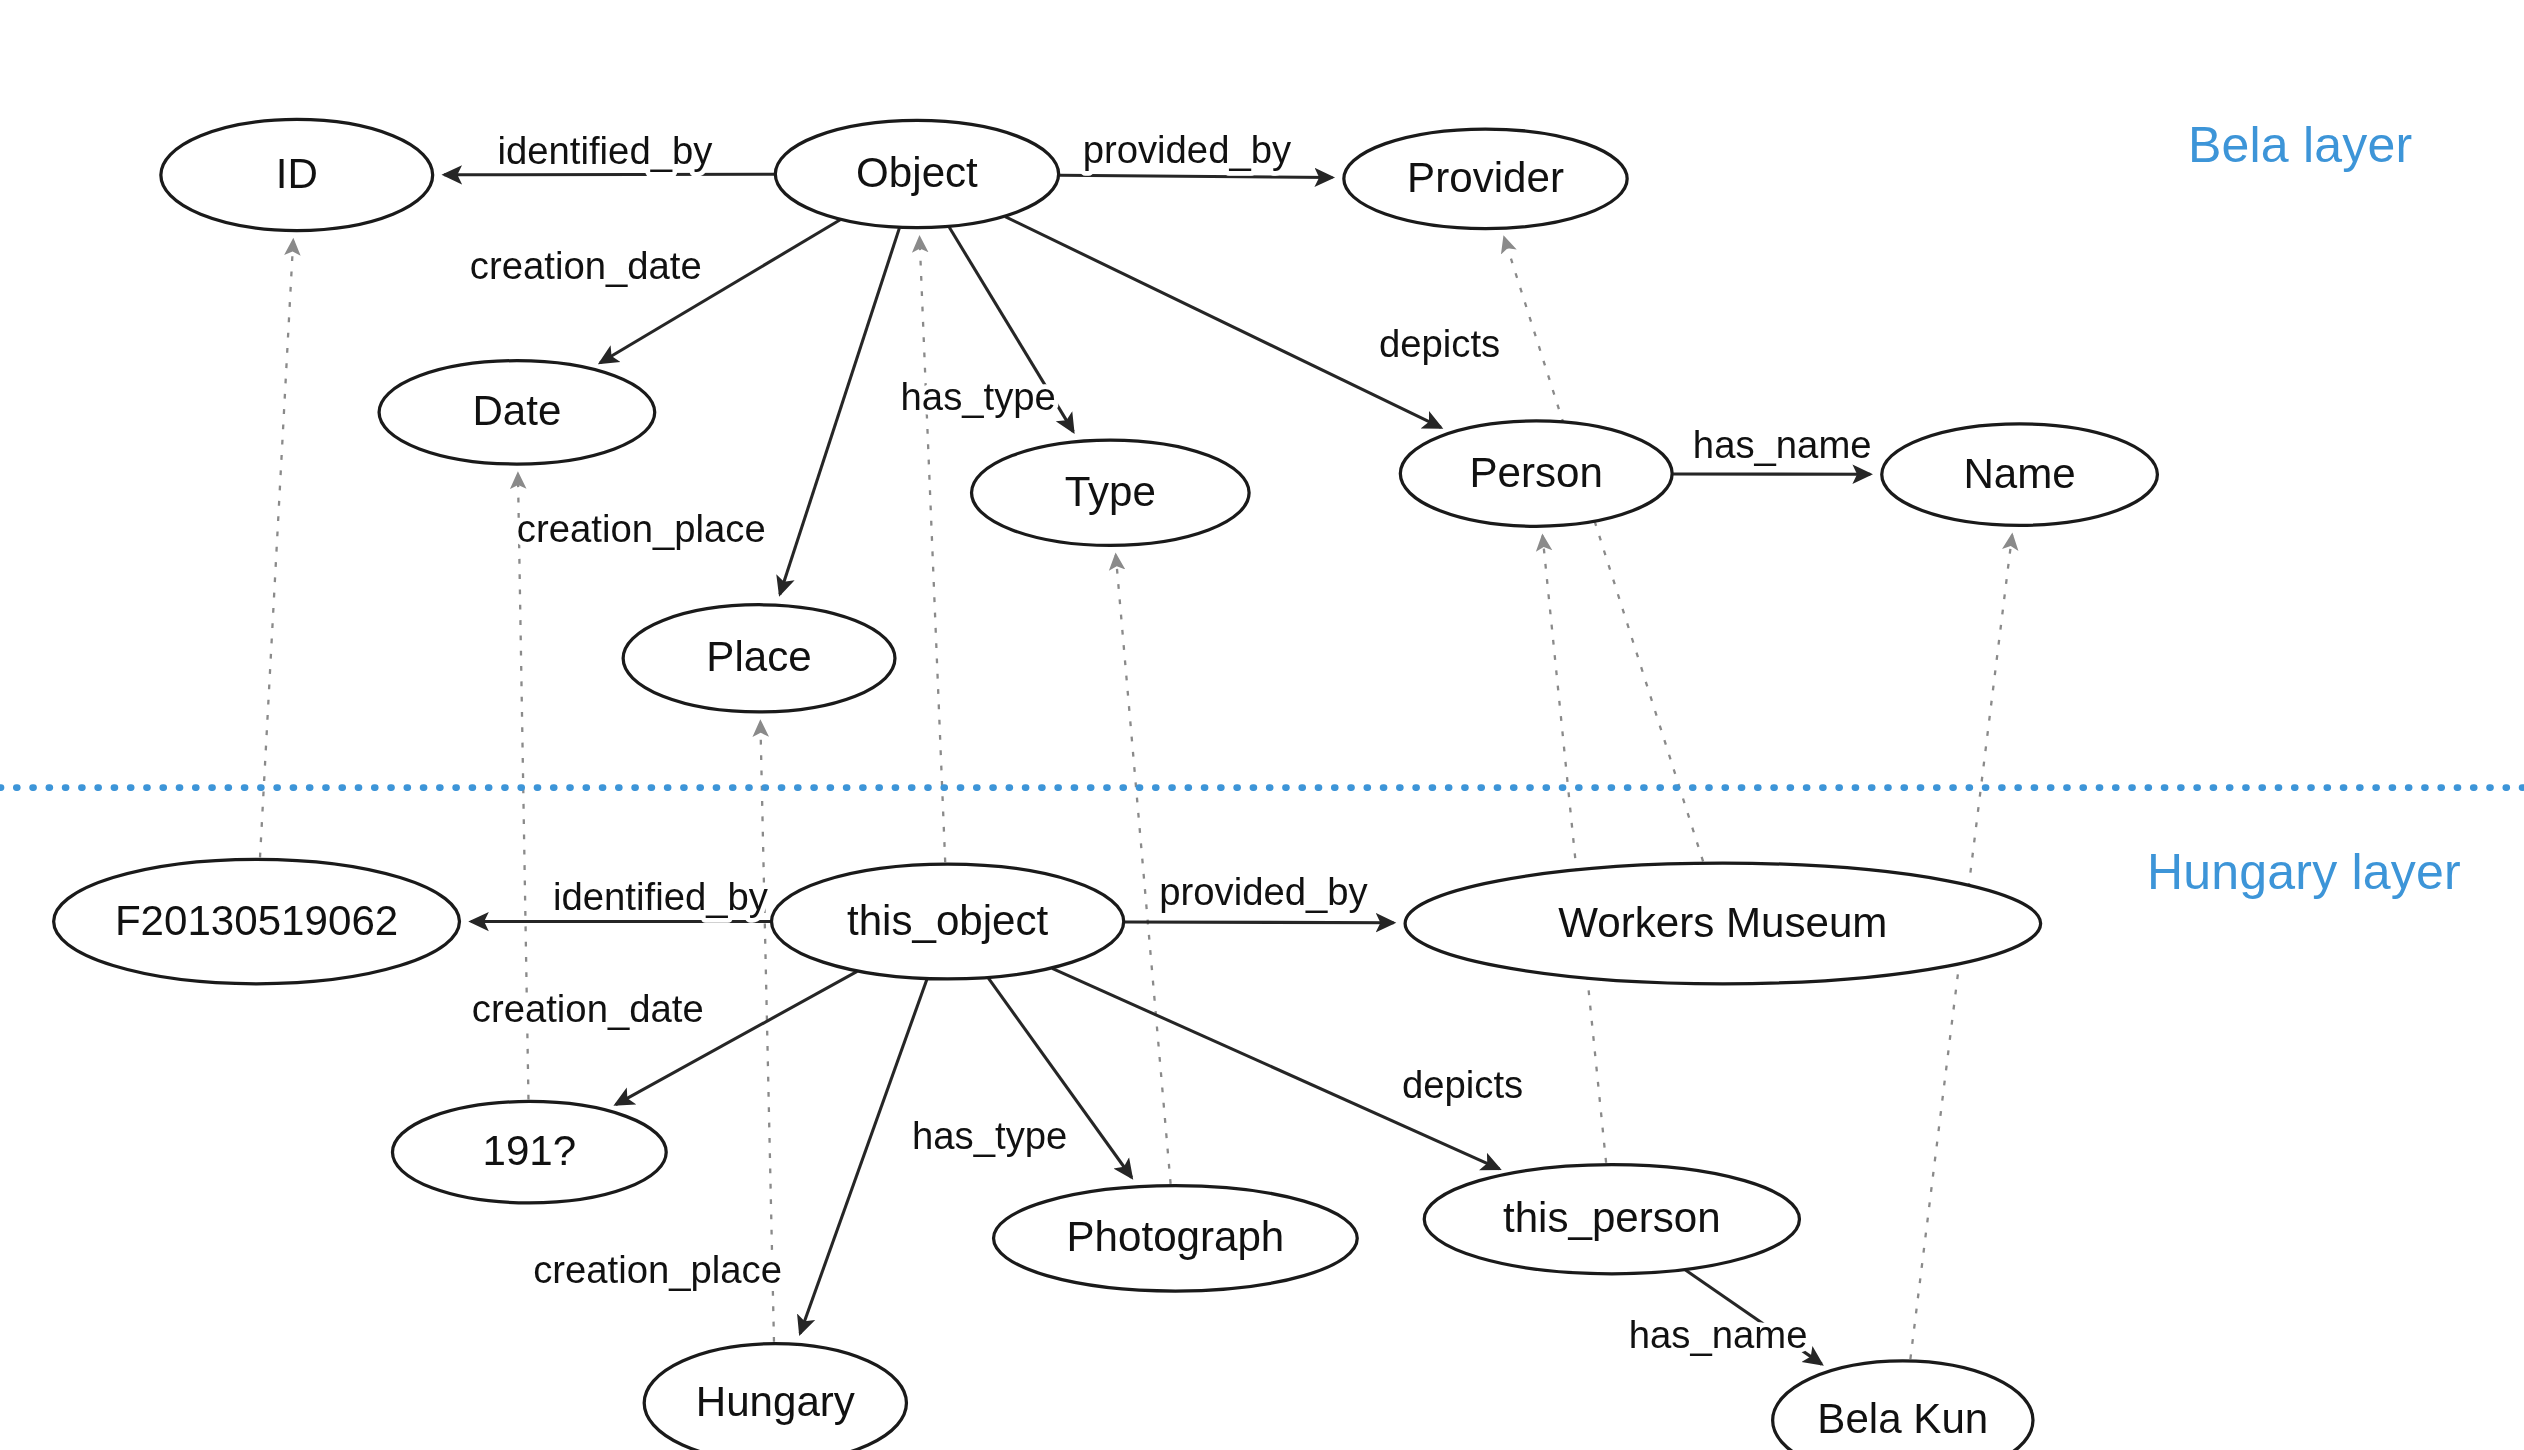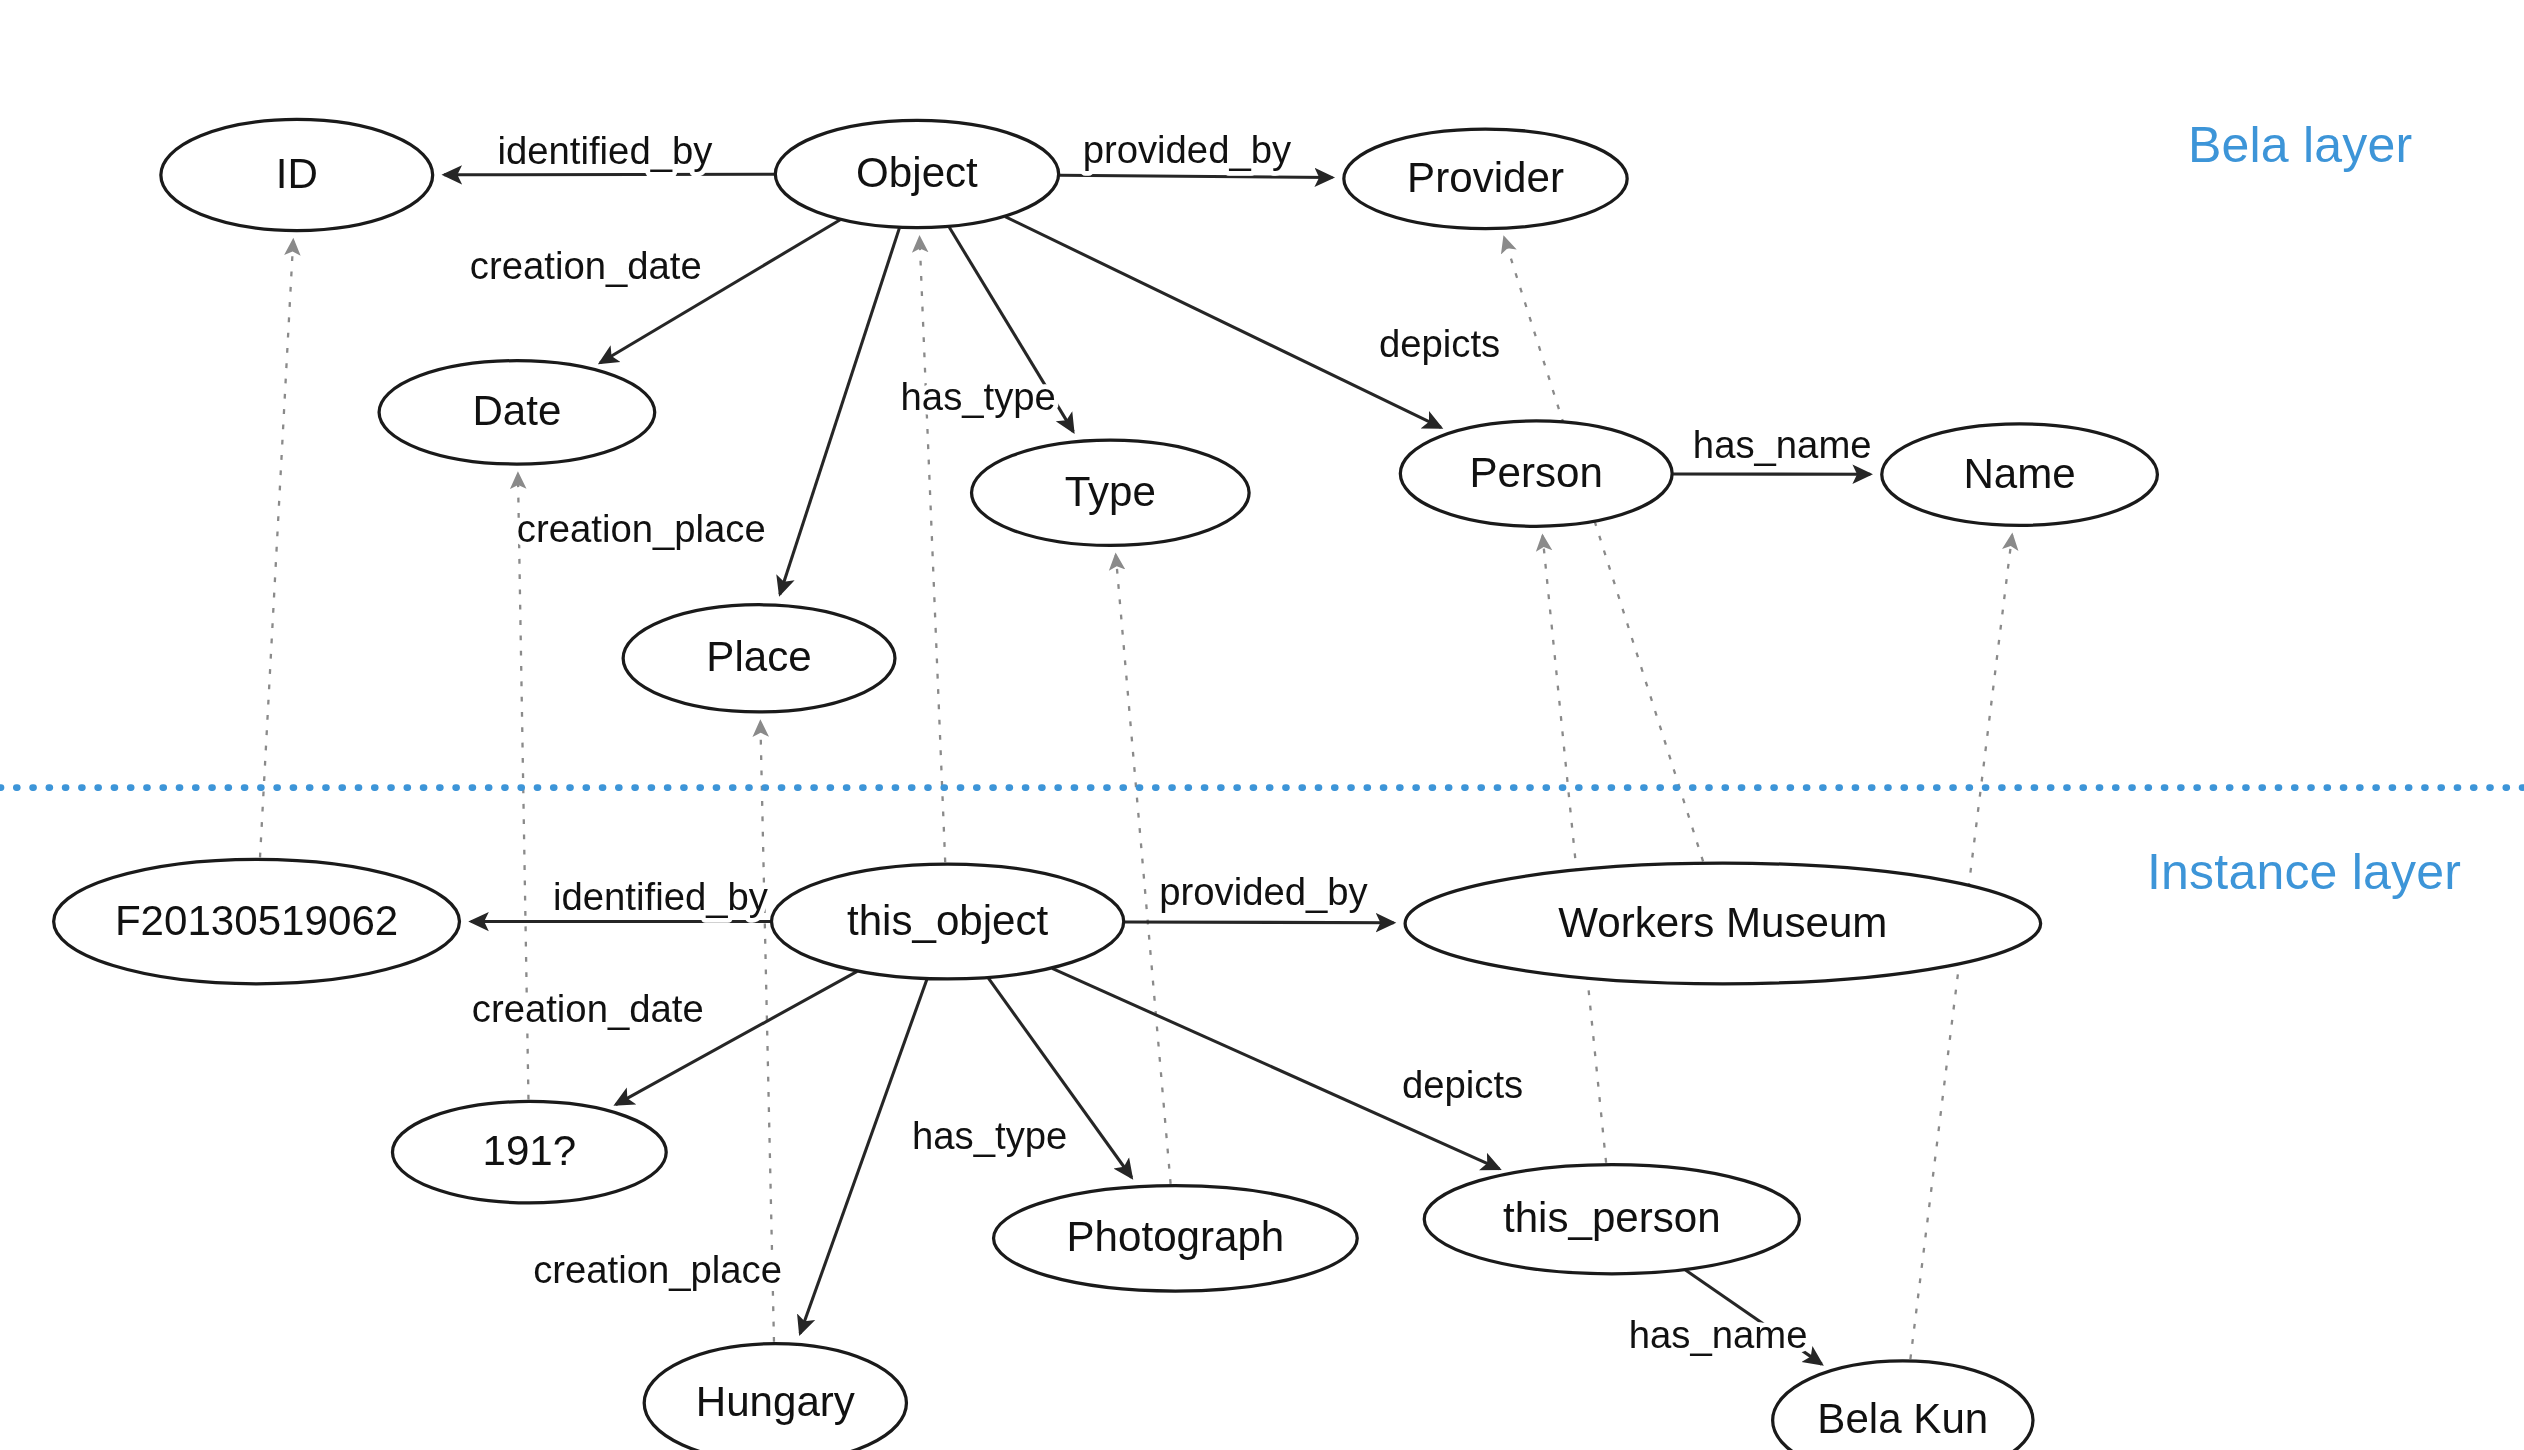--- a/index.html
+++ b/index.html
@@ -208,16 +208,16 @@
         <text class="edge-label" x="1034" y="1147">has_type</text>
         <text class="edge-label" x="1528" y="1094" stroke="#ffffff" stroke-width="10" stroke-linejoin="round">depicts</text>
         <text class="edge-label" x="1528" y="1094">depicts</text>
         <text class="edge-label" x="1795" y="1355" stroke="#ffffff" stroke-width="10" stroke-linejoin="round">has_name</text>
         <text class="edge-label" x="1795" y="1355">has_name</text>
       </g>
   </svg>
 
   <div class="layer-caption" id="caption-class" style="left: 2188px; top: 75px;">Bela layer</div>
 
-  <div class="layer-caption" id="caption-instance" style="left: 2147px; top: 802px;">Instance layer</div>
+  <div class="layer-caption" id="caption-instance" style="left: 2147px; top: 802px;">Hungary layer</div>
 
 </div>
 
 
 </body></html>

